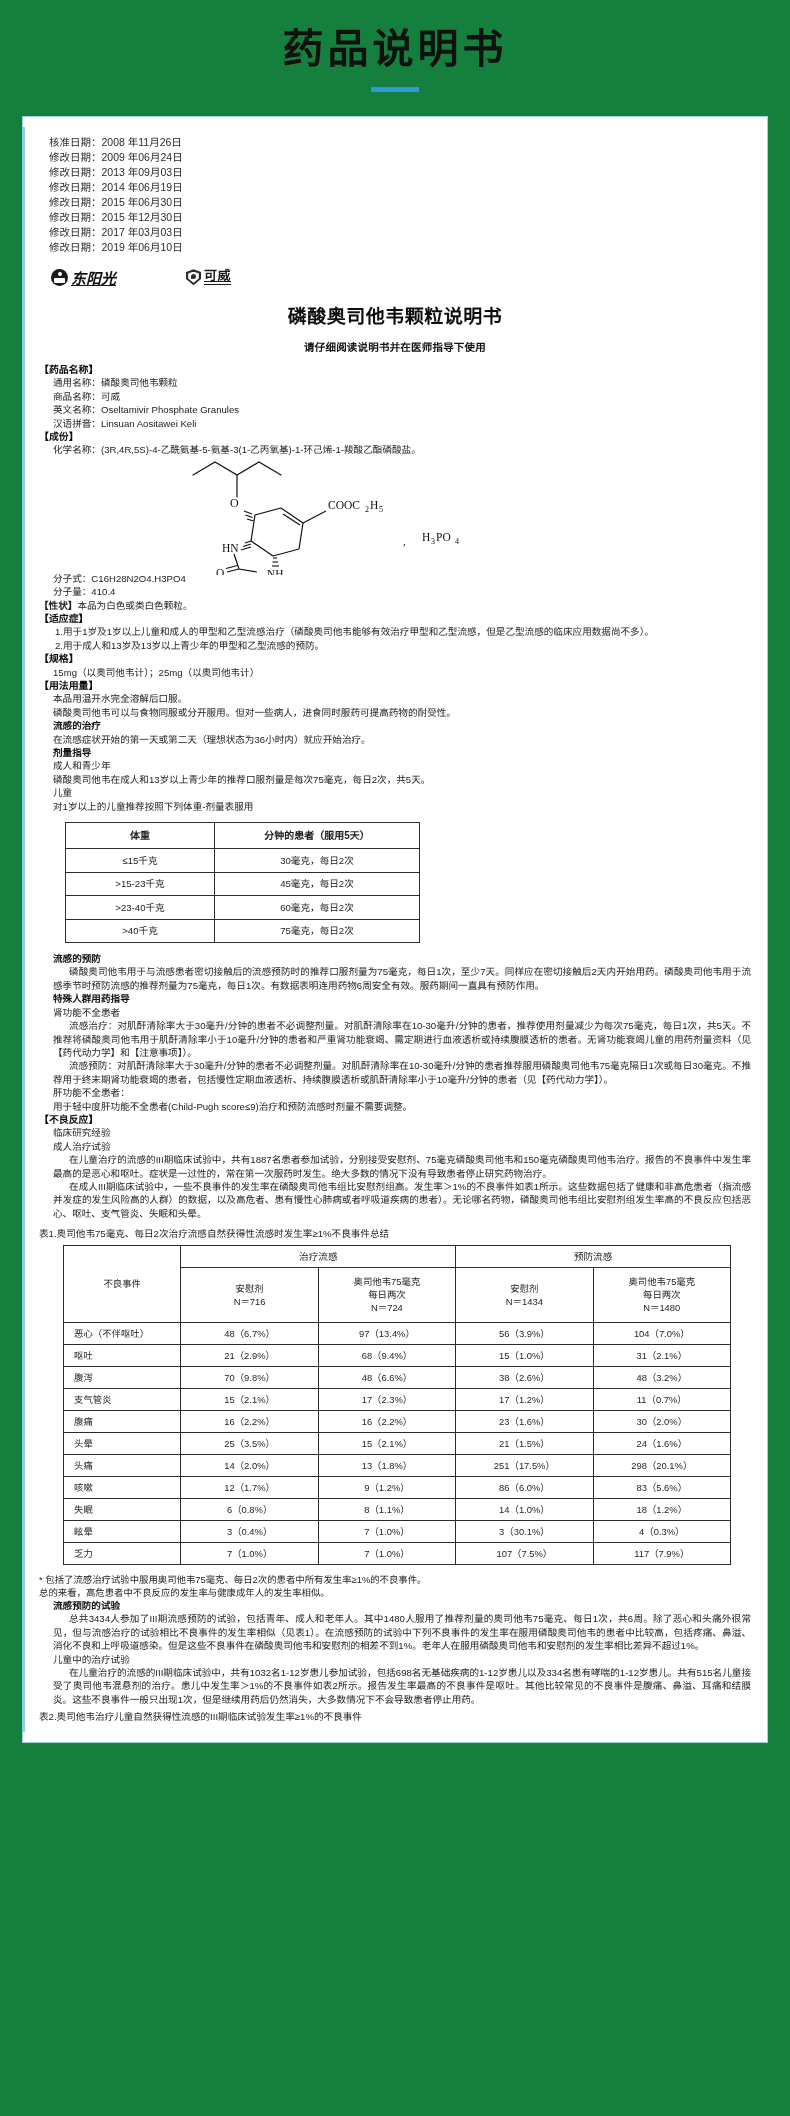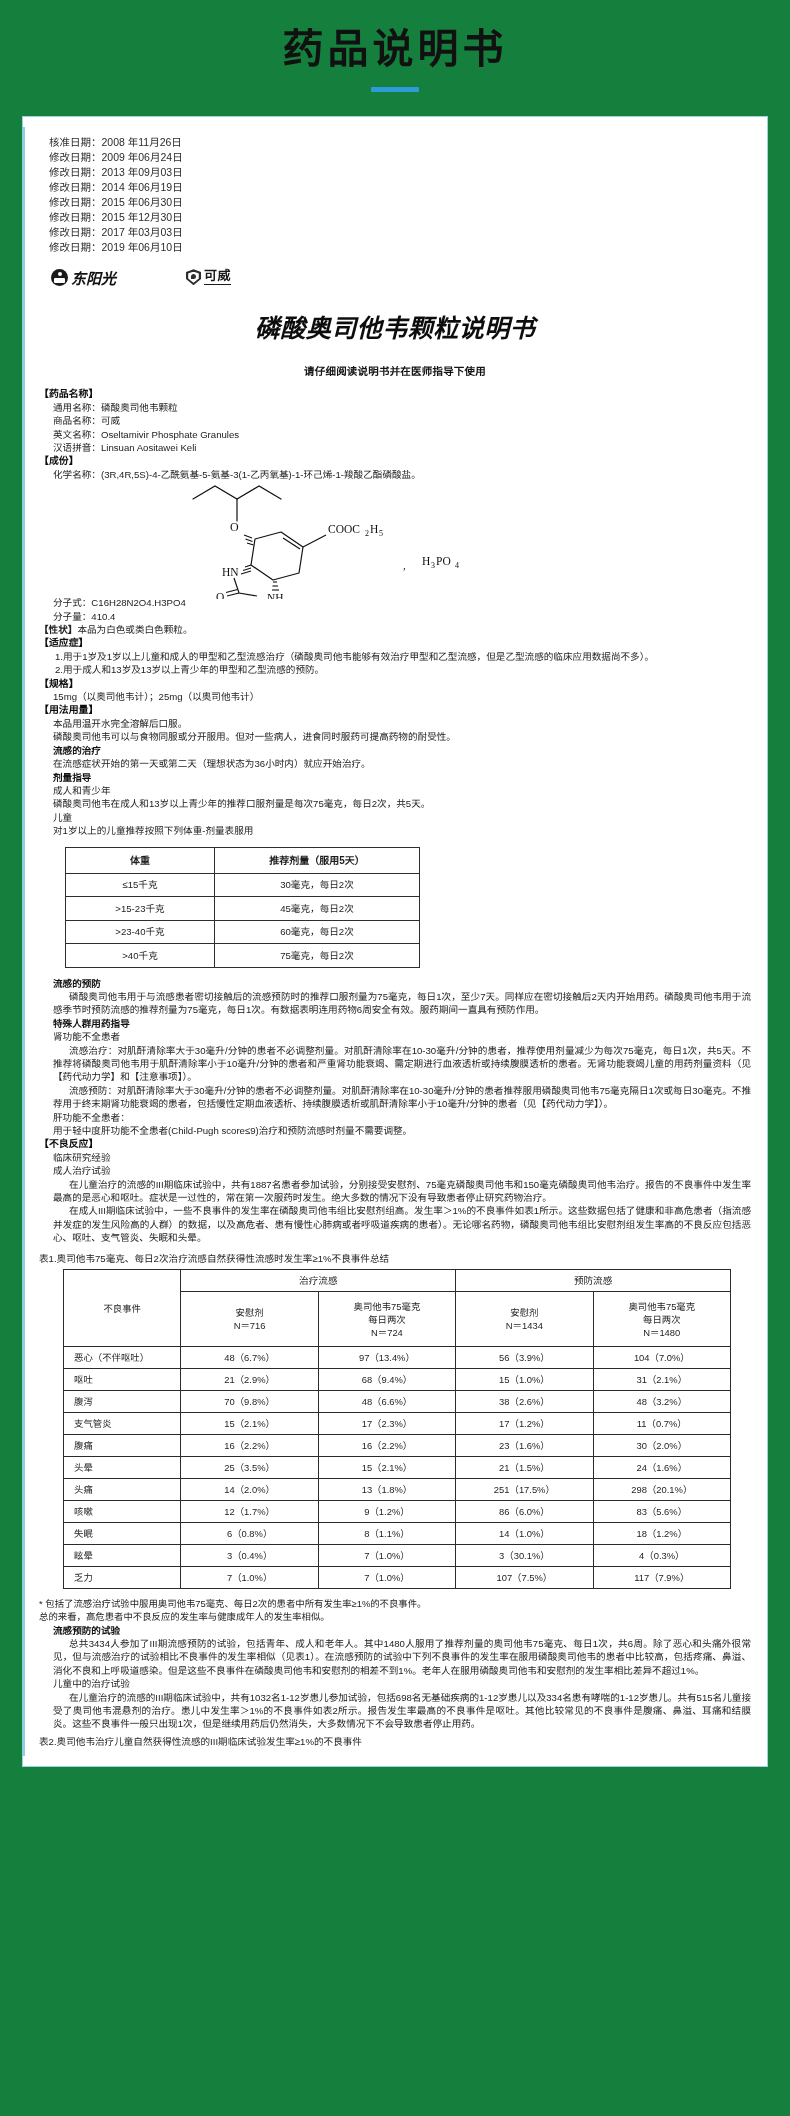--- a/index.html
+++ b/index.html
@@ -67,22 +67,23 @@
     font-size: 10.5px;
     line-height: 15px;
     color: #2b2b2b;
     white-space: pre;
   }
 
   
   .logo-row {
     display: flex;
     gap: 70px;
-    margin: 10px 0 24px 12px;
+    margin: 10px 0 16px 12px;
     height: 24px;
+    text-decoration: underline;
   }
   .logo {
     display: flex;
     align-items: center;
     gap: 3px;
   }
   .logo-mark {
     width: 17px; height: 17px;
     border-radius: 50%;
     background: #1a1a1a;
@@ -142,27 +143,26 @@
     font-weight: bold;
     color: #1a1a1a;
     letter-spacing: 0.5px;
     border-bottom: 1px solid #1a1a1a;
     line-height: 1.1;
   }
 
   
   .doc-title {
     text-align: center;
-    font-size: 25px;
+    font-size: 19px;
     font-weight: bold;
     letter-spacing: 0.5px;
     color: #0d0d0d;
-    margin: 2px 0 19px 0;
+    margin: 2px 0 10px 0;
     line-height: 1.25;
-    font-style: italic;
   }
   .doc-sub {
     text-align: center;
     font-size: 10.5px;
     font-weight: bold;
     color: #131313;
     margin-bottom: 9px;
     letter-spacing: 0.2px;
   }
 
@@ -394,21 +394,21 @@
       <div class="sub-bold">剂量指导</div>
       <div class="l1">成人和青少年</div>
       <div class="l1">磷酸奥司他韦在成人和13岁以上青少年的推荐口服剂量是每次75毫克，每日2次，共5天。</div>
       <div class="l1">儿童</div>
       <div class="l1">对1岁以上的儿童推荐按照下列体重-剂量表服用</div>
 
       <table class="wt-table">
         <thead>
           <tr>
             <th class="wt-c1">体重</th>
-            <th class="wt-c2">推荐剂量（服用5天）</th>
+            <th class="wt-c2">分钟的患者（服用5天）</th>
           </tr>
         </thead>
         <tbody>
           <tr>
             <td>≤15千克</td>
             <td>30毫克，每日2次</td>
           </tr>
           <tr>
             <td>&gt;15-23千克</td>
             <td>45毫克，每日2次</td>

